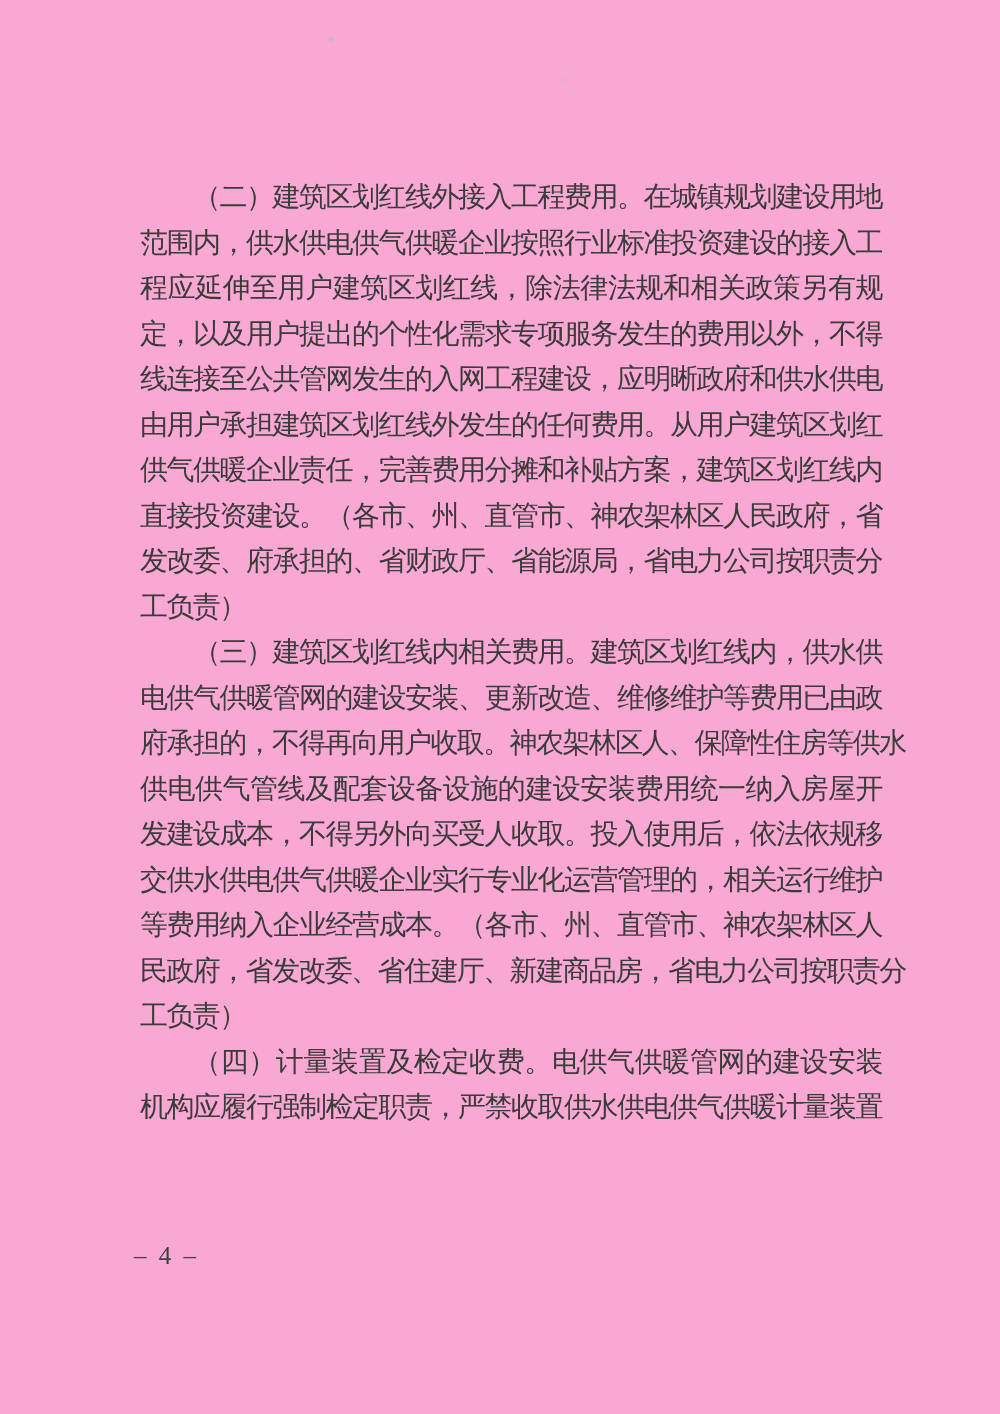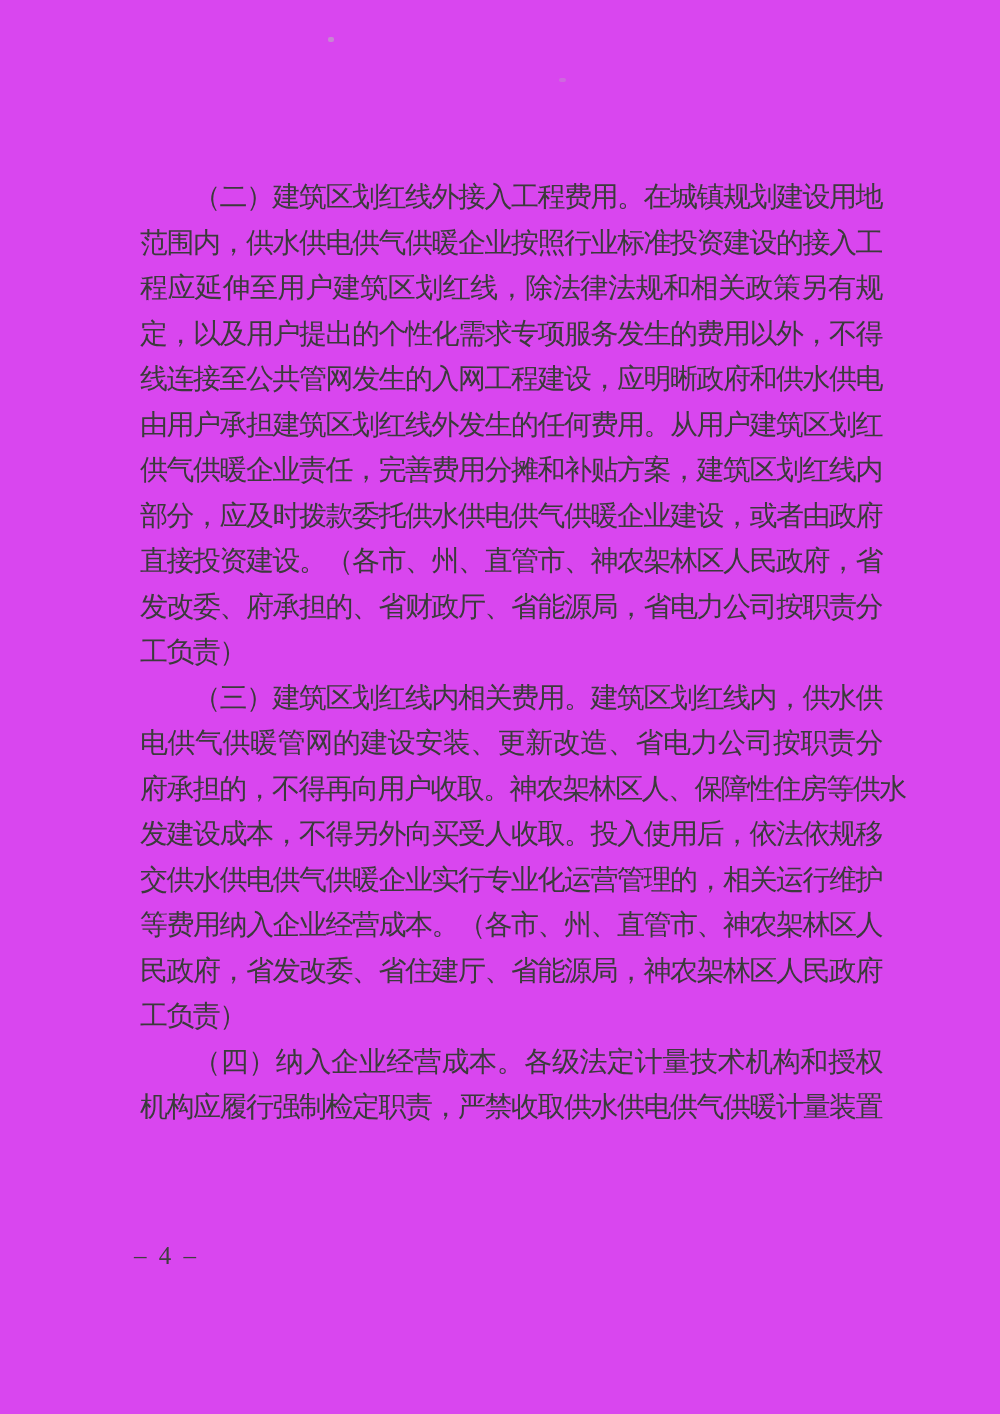--- a/index.html
+++ b/index.html
@@ -8,21 +8,21 @@
     width: 1000px;
     height: 1414px;
     position: relative;
     background: #fdfdfc;
     overflow: hidden;
     font-family: "Liberation Serif", "DejaVu Serif", serif;
   }
   .page {
     position: absolute;
     inset: 0;
-    background: #d946ef;
+    background: #f9a8d4;
   }
   .text-block {
     position: absolute;
     left: 140px;
     top: 174px;
     width: 742px;
     font-size: 28px;
     line-height: 45.5px;
     letter-spacing: -1.6px;
     color: #3b3b3b;
@@ -65,34 +65,34 @@
 
   <div class="text-block">
 
     <div class="line indent">（二）建筑区划红线外接入工程费用。在城镇规划建设用地</div>
     <div class="line">范围内，供水供电供气供暖企业按照行业标准投资建设的接入工</div>
     <div class="line">程应延伸至用户建筑区划红线，除法律法规和相关政策另有规</div>
     <div class="line">定，以及用户提出的个性化需求专项服务发生的费用以外，不得</div>
     <div class="line">线连接至公共管网发生的入网工程建设，应明晰政府和供水供电</div>
     <div class="line">由用户承担建筑区划红线外发生的任何费用。从用户建筑区划红</div>
     <div class="line">供气供暖企业责任，完善费用分摊和补贴方案，建筑区划红线内</div>
-    <div class="line">部分，应及时拨款委托供水供电供气供暖企业建设，或者由政府</div>
     <div class="line">直接投资建设。（各市、州、直管市、神农架林区人民政府，省</div>
     <div class="line">发改委、府承担的、省财政厅、省能源局，省电力公司按职责分</div>
     <div class="line short">工负责）</div>
 
     <div class="line indent">（三）建筑区划红线内相关费用。建筑区划红线内，供水供</div>
-    <div class="line">电供气供暖管网的建设安装、更新改造、省电力公司按职责分</div>
+    <div class="line">电供气供暖管网的建设安装、更新改造、维修维护等费用已由政</div>
     <div class="line">府承担的，不得再向用户收取。神农架林区人、保障性住房等供水</div>
+    <div class="line">供电供气管线及配套设备设施的建设安装费用统一纳入房屋开</div>
     <div class="line">发建设成本，不得另外向买受人收取。投入使用后，依法依规移</div>
     <div class="line">交供水供电供气供暖企业实行专业化运营管理的，相关运行维护</div>
     <div class="line">等费用纳入企业经营成本。（各市、州、直管市、神农架林区人</div>
-    <div class="line">民政府，省发改委、省住建厅、省能源局，神农架林区人民政府</div>
+    <div class="line">民政府，省发改委、省住建厅、新建商品房，省电力公司按职责分</div>
     <div class="line short">工负责）</div>
 
-    <div class="line indent">（四）纳入企业经营成本。各级法定计量技术机构和授权</div>
+    <div class="line indent">（四）计量装置及检定收费。电供气供暖管网的建设安装</div>
     <div class="line">机构应履行强制检定职责，严禁收取供水供电供气供暖计量装置</div>
 
   </div>
 
   <div class="page-number">– 4 –</div>
 
 </div>
 
 </body></html>

